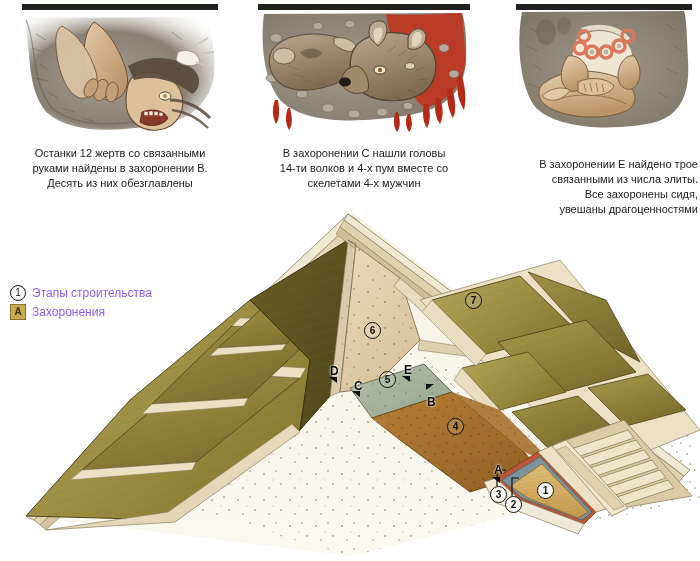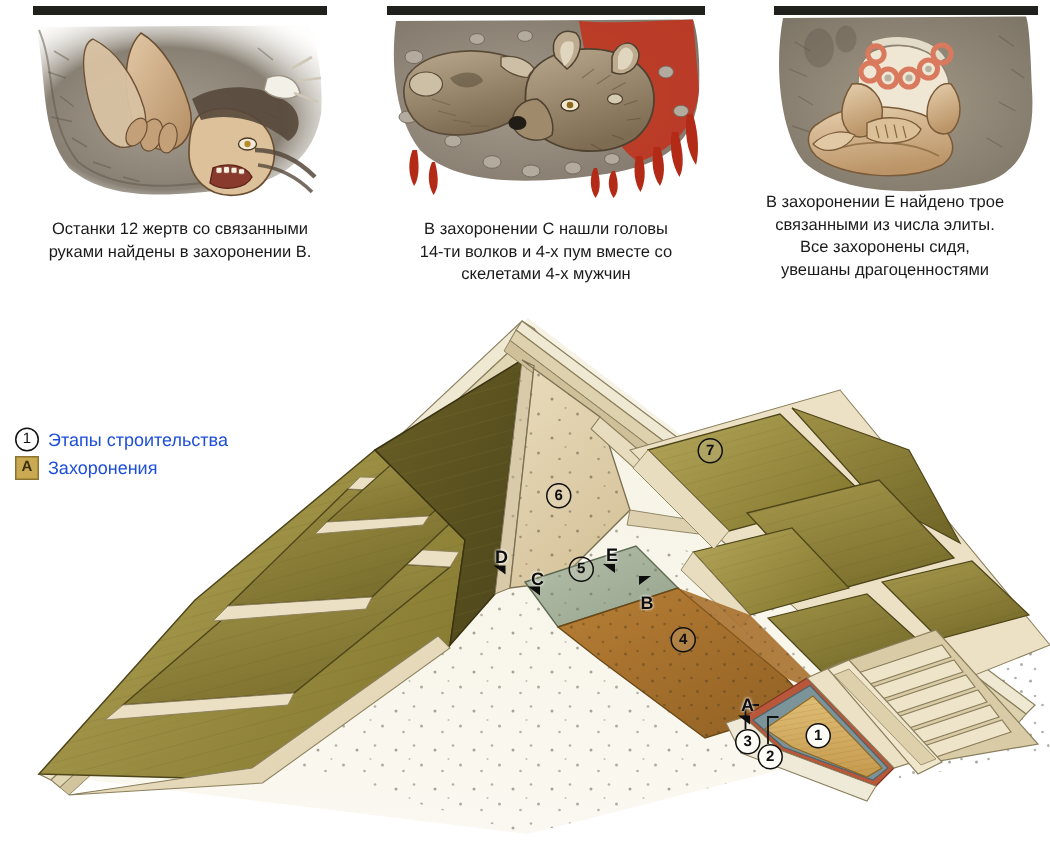--- a/index.html
+++ b/index.html
@@ -39,21 +39,21 @@
     flex:0 0 auto;
   }
   .legend-mark.circ{
     border:1.3px solid #111;border-radius:50%;
     background:transparent;font-weight:normal;
   }
   .legend-mark.sq{
     background:#c9a951;border:1px solid #8c7430;
     color:#3a2f0e;font-weight:bold;font-size:10px;
   }
-  .legend-label{font-size:12px;color:#1d4ed8;white-space:nowrap;}
+  .legend-label{font-size:12px;color:#8b5cf6;white-space:nowrap;}
 
   
   .mk-num{
     position:absolute;
     width:15px;height:15px;border-radius:50%;
     border:1.4px solid #0f0f0f;
     background:rgba(255,255,255,0.12);
     color:#0f0f0f;
     font-size:10px;font-weight:bold;
     display:flex;align-items:center;justify-content:center;
@@ -129,20 +129,21 @@
 
       <path d="M156 48 C 166 44, 176 48, 178 58 C 172 64, 160 62, 154 56 Z" fill="#f3f0e8" stroke="#9a9183" stroke-width=".9"></path>
       <path d="M172 42 l 14 -8 M 176 50 l 16 -2 M 174 58 l 16 6" stroke="#cfc8b8" stroke-width="1.8" fill="none"></path>
     </svg>
     <div class="topbar"></div>
   </div>
 
   <div class="caption" style="left:4px;top:146px;width:232px;">
     <div>Останки 12 жертв со связанными</div>
     <div>руками найдены в захоронении B.</div>
+    <div>Десять из них обезглавлены</div>
   </div>
 
   <div class="panel" id="panel2" style="left:258px;top:4px;width:212px;height:132px;">
     <svg class="art" viewBox="0 0 212 132" preserveAspectRatio="none">
       <defs>
         <radialGradient id="stoneC" cx="40%" cy="50%" r="75%">
           <stop offset="0%" stop-color="#a39a8c"></stop>
           <stop offset="100%" stop-color="#7d7467"></stop>
         </radialGradient>
         <linearGradient id="furC" x1="0" y1="0" x2="0.4" y2="1">
@@ -270,21 +271,21 @@
       <path d="M26 92 C 34 84, 46 82, 54 86 C 48 96, 34 100, 26 92 Z" fill="#e2c9a5" stroke="#7a5b39" stroke-width=".8"></path>
 
       <g opacity=".35" fill="#5e564a">
         <ellipse cx="30" cy="28" rx="10" ry="13"></ellipse>
         <ellipse cx="48" cy="22" rx="7" ry="9"></ellipse>
       </g>
     </svg>
     <div class="topbar"></div>
   </div>
 
-  <div class="caption" style="left:482px;top:128px;width:216px;">
+  <div class="caption" style="left:482px;top:157px;width:216px;text-align:right;">
     <div>В захоронении E найдено трое</div>
     <div>связанными из числа элиты.</div>
     <div>Все захоронены сидя,</div>
     <div>увешаны драгоценностями</div>
   </div>
 
   <svg class="overlay" viewBox="0 0 700 561">
     <defs>
       <linearGradient id="olive1" x1="0" y1="0" x2="0.6" y2="1">
         <stop offset="0%" stop-color="#a89a4e"></stop>

